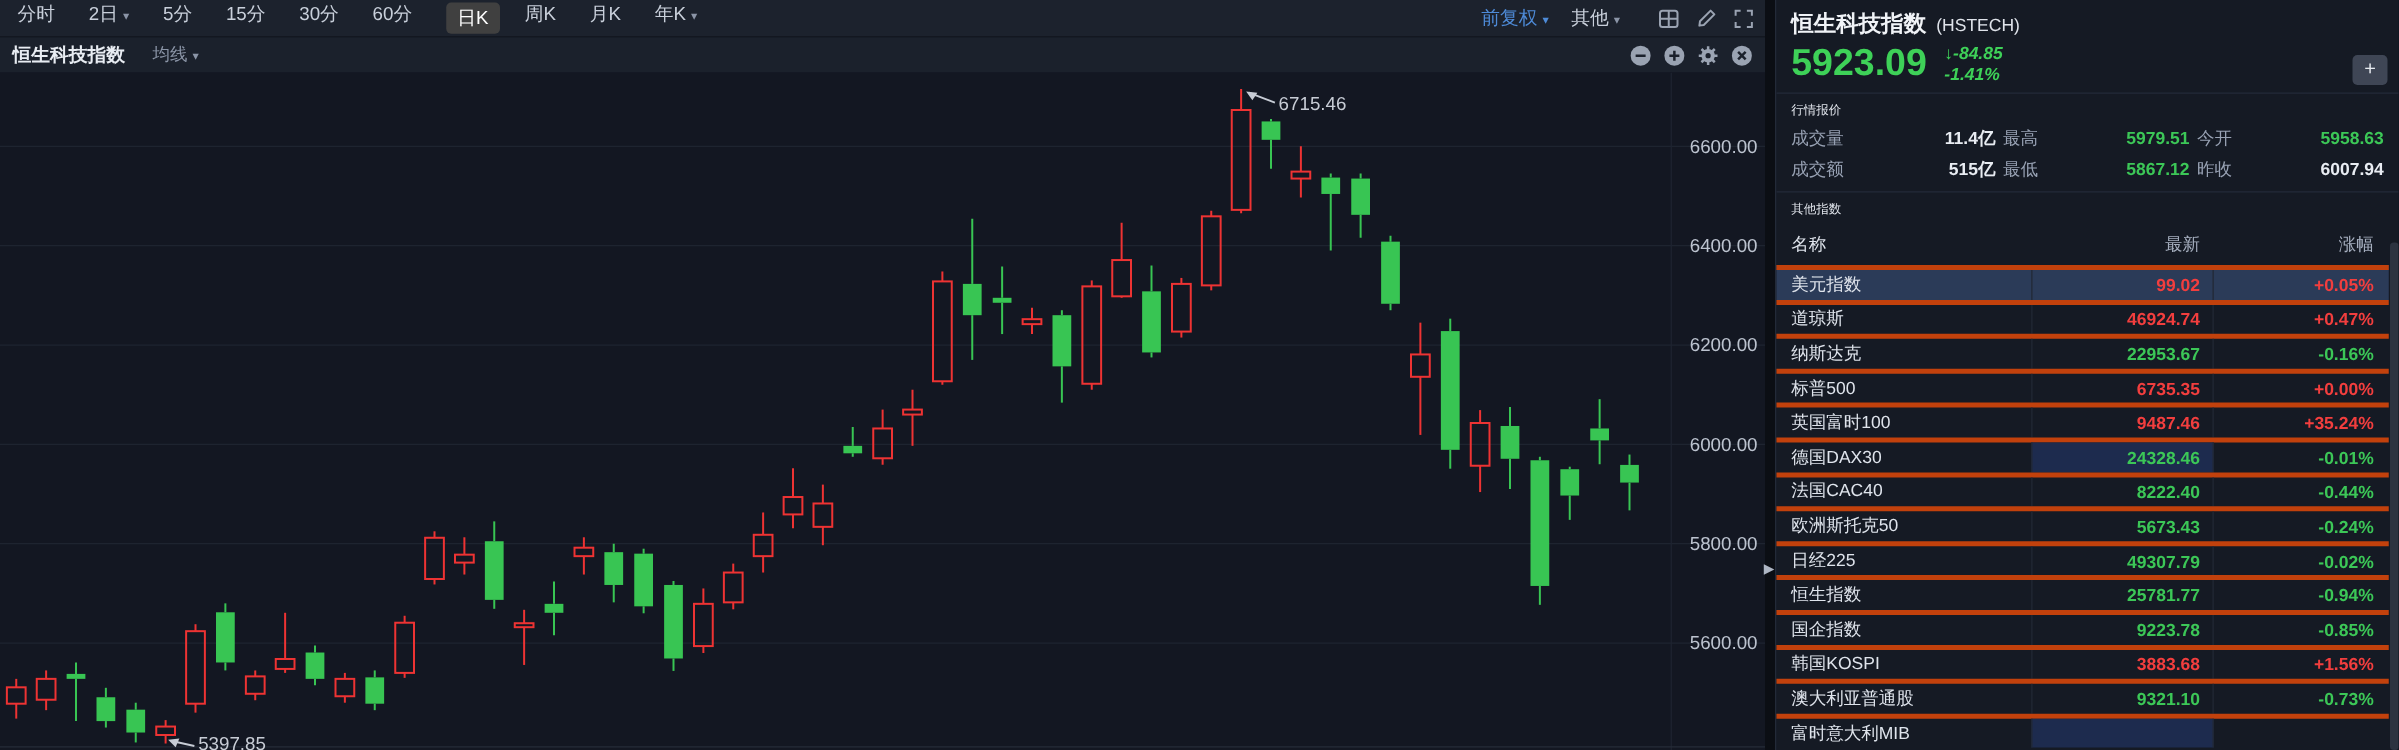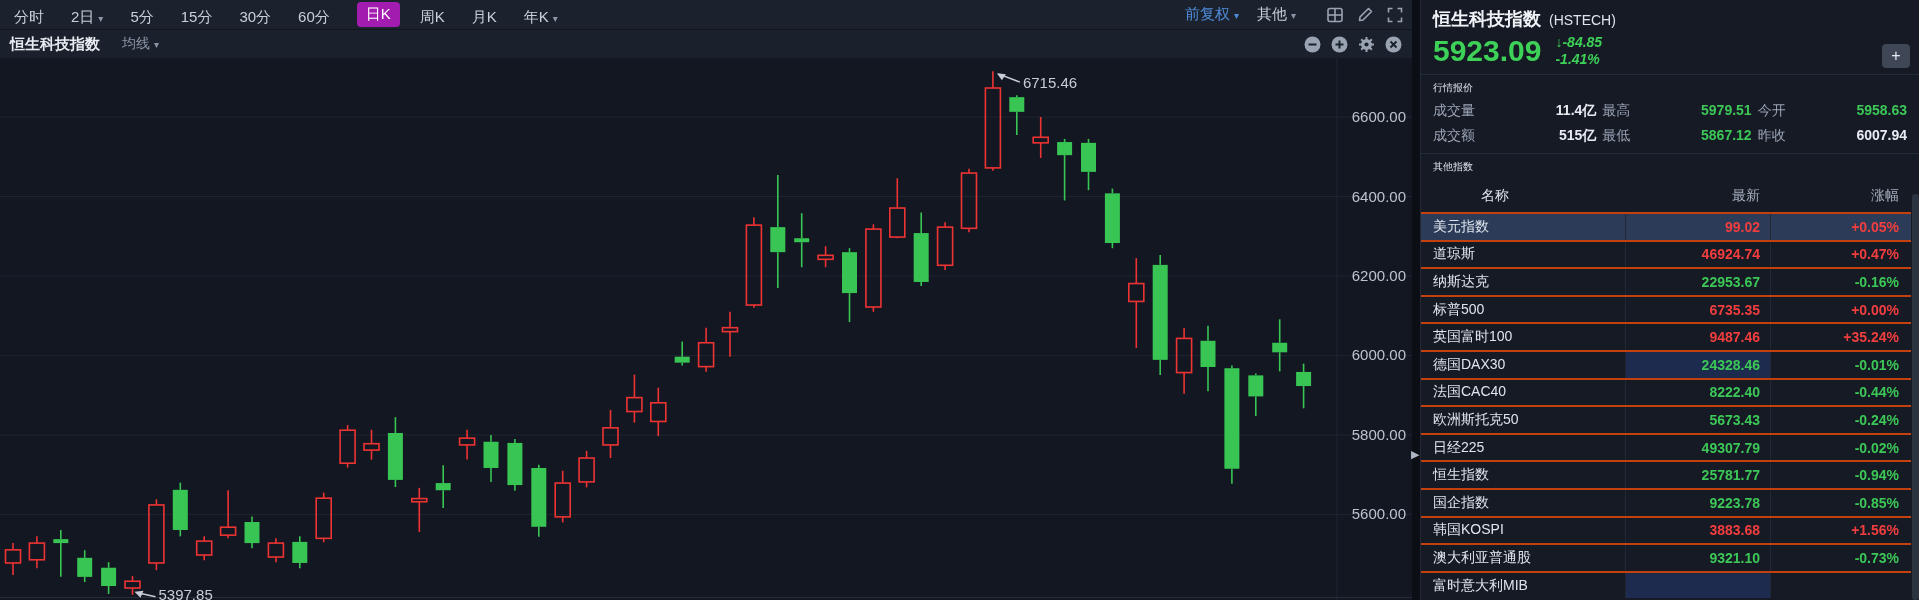--- a/index.html
+++ b/index.html
@@ -5,21 +5,21 @@
   * { margin:0; padding:0; box-sizing:border-box; }
   html,body { width:1919px; height:600px; overflow:hidden; background:#131722;
     font-family:"Liberation Sans","DejaVu Sans",sans-serif; }
   .app { display:flex; width:1919px; height:600px; }
 
   
   .left { width:1412px; display:flex; flex-direction:column; background:#131722; }
   .toolbar { height:30px; background:#1c222d; display:flex; align-items:center;
     padding:0 8px 0 14px; border-bottom:1px solid #10141c; flex:0 0 30px; }
   .tbi { color:#c9d0db; font-size:15px; margin-right:27px; cursor:pointer; white-space:nowrap; }
-  .tbi.active { background:#a21caf; color:#fff; border-radius:4px; padding:3px 9px; margin-right:20px; }
+  .tbi.active { background:#404040; color:#fff; border-radius:4px; padding:3px 9px; margin-right:20px; }
   .caret { font-size:10px; color:#8b95a7; margin-left:4px; }
   .tb-spacer { flex:1; }
   .tb-link { font-size:15px; margin-right:18px; cursor:pointer; white-space:nowrap; }
   .tb-link.blue { color:#4e8bd8; }
   .tb-link.gray { color:#c9d0db; }
   .tb-icon { width:18px; height:18px; margin-left:12px; cursor:pointer; display:inline-flex; }
   .tb-icon svg { width:100%; height:100%; }
 
   .chart-header { height:28px; background:#1b212c; display:flex; align-items:center;
     padding:0 10px 0 10px; flex:0 0 28px; }
@@ -49,43 +49,43 @@
   .p-add { position:absolute; top:44px; right:9px; width:28px; height:24px; background:#3f4655;
     color:#e6eaf0; font-size:16px; border-radius:4px; display:flex; align-items:center;
     justify-content:center; cursor:pointer; }
   .p-section { border-top:1px solid #232a38; color:#dfe3ea; font-size:10px; padding:6px 12px 5px 12px; }
   .quotes { display:grid; grid-template-columns:56px 1fr 42px 1fr 42px 1fr; padding:2px 12px 8px 12px;
     row-gap:7px; column-gap:6px; }
   .q-label { color:#98a2b4; font-size:14px; }
   .q-val { font-size:14px; font-weight:bold; text-align:right; }
   .flat { color:#e8ecf2; } .up { color:#f23e3e; } .down { color:#3cc757; }
   .tbl { display:flex; flex-direction:column; margin-right:8px; flex:1; }
-  .t-head { display:flex; height:33px; align-items:center; border-top:0; color:#a5aebe; font-size:14px;padding-left:48px; }
+  .t-head { display:flex; height:33px; align-items:center; border-top:0; color:#a5aebe; font-size:14px; }
   .t-row { display:flex; height:27.6px; flex:0 0 27.6px; align-items:center; font-size:14px;
-    border-top:2px solid #c2410c; cursor:pointer; }
+    border-top:4px solid #c2410c; cursor:pointer; }
   .t-row.hl { background:#2b3b58; }
   .c-name { flex:1; padding-left:12px; color:#dfe4ec; white-space:nowrap; overflow:hidden; }
   .c-val { width:146px; text-align:right; padding-right:10px; font-weight:bold; align-self:stretch;
     display:flex; align-items:center; justify-content:flex-end;
     border-left:1px solid #222835; border-right:1px solid #222835; }
   .t-head .c-val { font-weight:normal; color:#a5aebe; border-color:transparent; }
   .c-pct { width:140px; text-align:right; padding-right:12px; font-weight:bold; }
   .t-head .c-pct { font-weight:normal; color:#a5aebe; }
   .c-val.flash { background:#1d2b4e; }
   .scrollbar { position:absolute; right:0; top:194px; bottom:0; width:7px; background:#2c3340; border-radius:3px; }
 </style>
 </head>
 <body>
 
 <div class="app">
 
   <div class="left">
 
     <div class="toolbar">
-      <span style="display:flex;align-items:flex-end;">
+      <span style="display:flex;align-items:flex-start;">
           <span class="tbi">分时</span>
           <span class="tbi">2日<span class="caret">▾</span></span>
           <span class="tbi">5分</span>
           <span class="tbi">15分</span>
           <span class="tbi">30分</span>
           <span class="tbi">60分</span>
           <span class="tbi active">日K</span>
           <span class="tbi">周K</span>
           <span class="tbi">月K</span>
           <span class="tbi">年K<span class="caret">▾</span></span>

